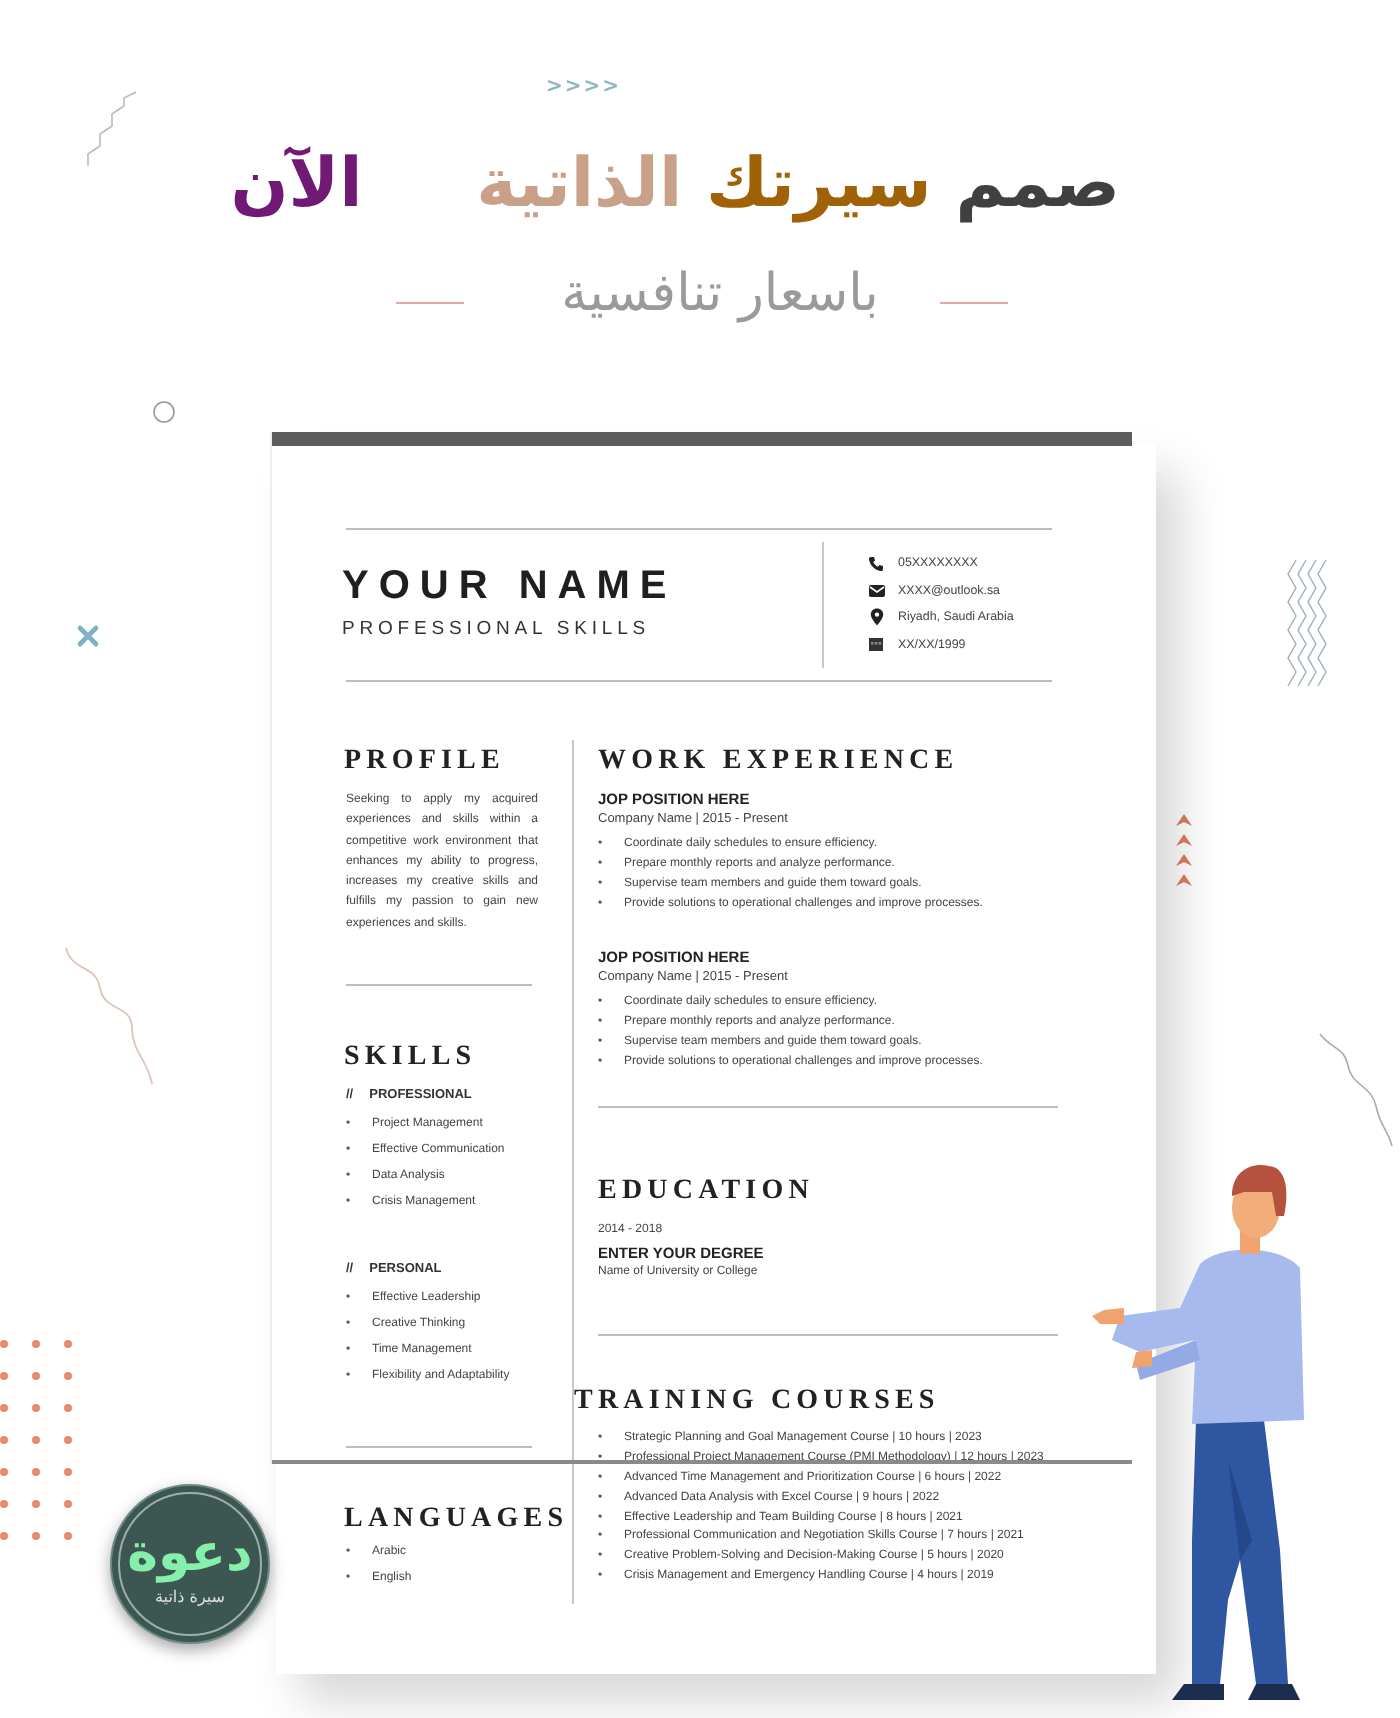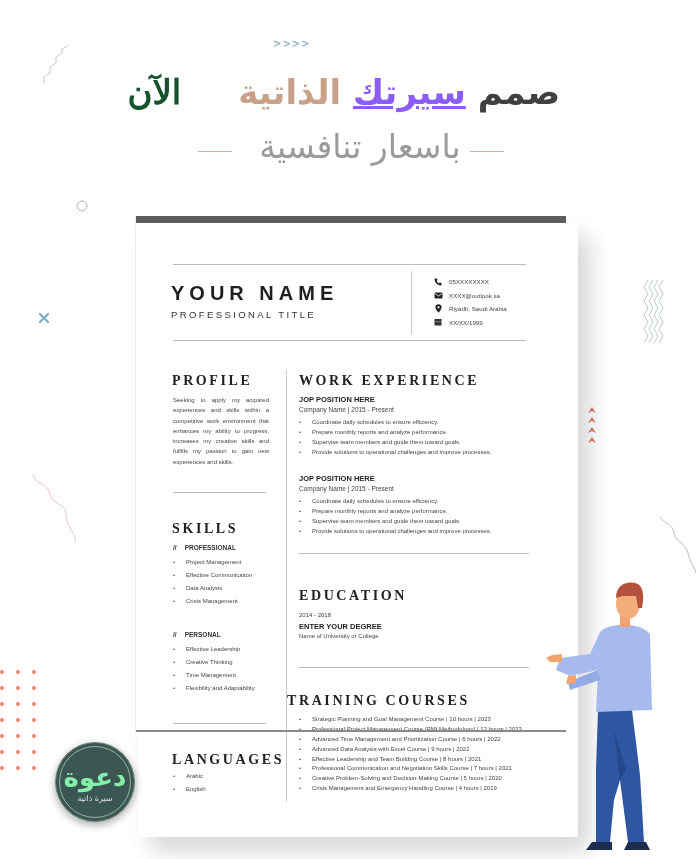--- a/index.html
+++ b/index.html
@@ -3,24 +3,24 @@
   <meta charset="utf-8">
   <style>
     * { margin: 0; padding: 0; box-sizing: border-box; }
     html, body { width: 700px; height: 859px; overflow: hidden; background: #ffffff; }
     body { position: relative; font-family: "DejaVu Sans", "Liberation Sans", sans-serif; color: #2b2b2b; }
 
     
     .arrows { position: absolute; left: 273px; top: 38px; font-size: 10px; letter-spacing: 1px; color: #8fb5c4; font-weight: bold; }
     .headline { position: absolute; left: 160px; top: 70px; width: 400px; text-align: center; direction: rtl; font-family: "DejaVu Sans", sans-serif; font-weight: bold; font-size: 34px; line-height: 44px; white-space: nowrap; }
     .headline .w1 { color: #404040; }
-    .headline .w2 { color: #8b5cf6; text-decoration: underline; }
+    .headline .w2 { color: #a16207; }
     .headline .w3 { color: #c9a189; margin-left: 45px; }
-    .headline .w4 { color: #14532d; font-family: Liberation Serif, serif; }
-    .subline { position: absolute; left: 160px; top: 130px; width: 400px; text-align: center; direction: rtl; font-size: 33px; color: #9a9a9a; line-height: 34px; }
+    .headline .w4 { color: #701a75; }
+    .subline { position: absolute; left: 160px; top: 130px; width: 400px; text-align: center; direction: rtl; font-size: 26px; color: #9a9a9a; line-height: 34px; }
     .dash { position: absolute; top: 151px; height: 1px; width: 34px; background: #e2a99a; }
 
     
     .deco { position: absolute; }
     .deco svg { display: block; }
 
     
     .paper-shadow { position: absolute; left: 138px; top: 222px; width: 440px; height: 615px; box-shadow: 12px 14px 22px rgba(0,0,0,0.16); }
     .paper { position: absolute; left: 135px; top: 216px; width: 431px; height: 516px; background: #ffffff; border-left: 1px solid #eeeeee; }
     .paper-top { position: absolute; left: 0; top: 0; width: 100%; height: 7px; background: #5d5d5d; }
@@ -147,21 +147,21 @@
     <span></span>
     <span></span>
 </div>
 
 <div class="paper-shadow"></div>
 <div class="paper">
   <div class="paper-top"></div>
 
   <div class="hline" style="left:37px;top:48px;width:353px"></div>
   <div class="name">YOUR NAME</div>
-  <div class="ptitle">PROFESSIONAL TITLE</div>
+  <div class="ptitle">PROFESSIONAL SKILLS</div>
   <div class="vline" style="left:275px;top:55px;height:63px"></div>
 
   <div class="contact">
     <div class="contact-row">
       <span class="ci">
         <svg width="8" height="8" viewBox="0 0 8 8">
             <path d="M1.5 0.5 L3 0.5 L3.5 2.3 L2.6 3 C3.1 4.1 3.9 4.9 5 5.4 L5.7 4.5 L7.5 5 L7.5 6.5 C7.5 7.2 7 7.6 6.3 7.5 C3.5 7.1 0.9 4.5 0.5 1.7 C0.4 1 0.8 0.5 1.5 0.5 Z" fill="#222"></path>
           </svg>
       </span>
       <span class="ct">05XXXXXXXX</span>

